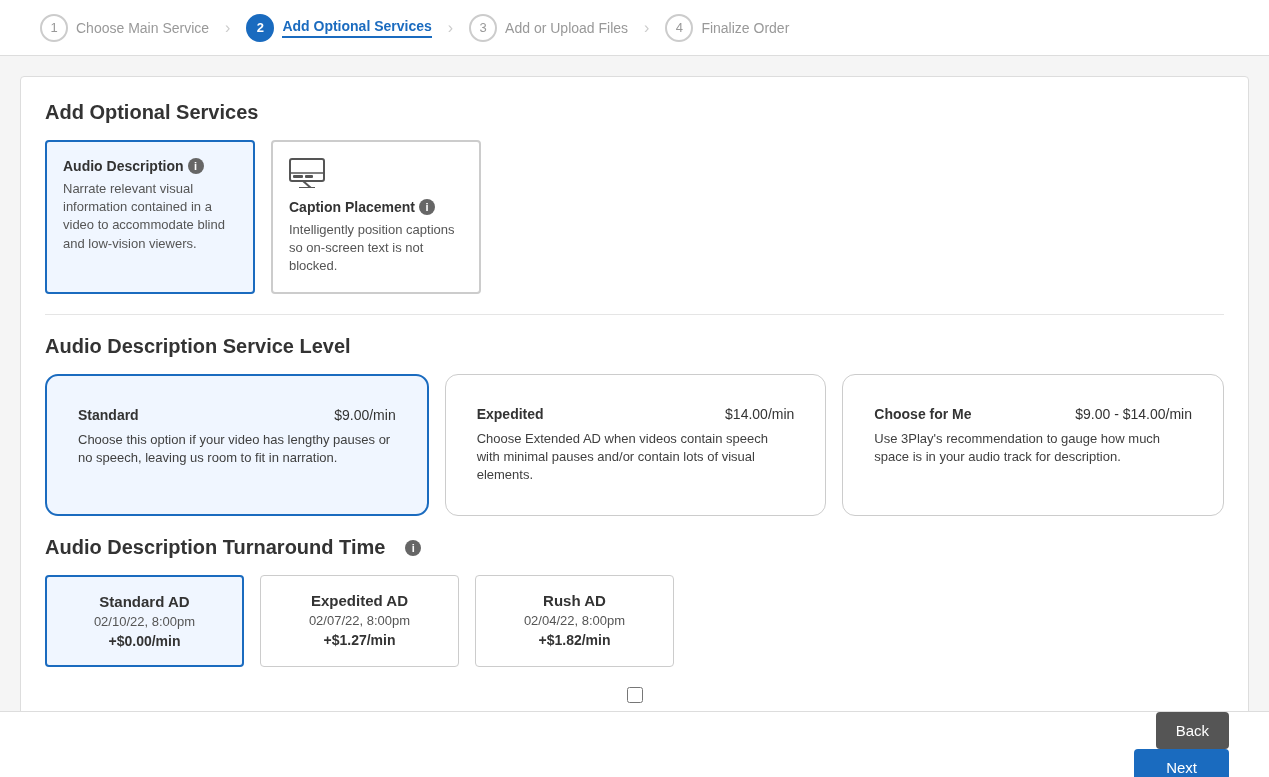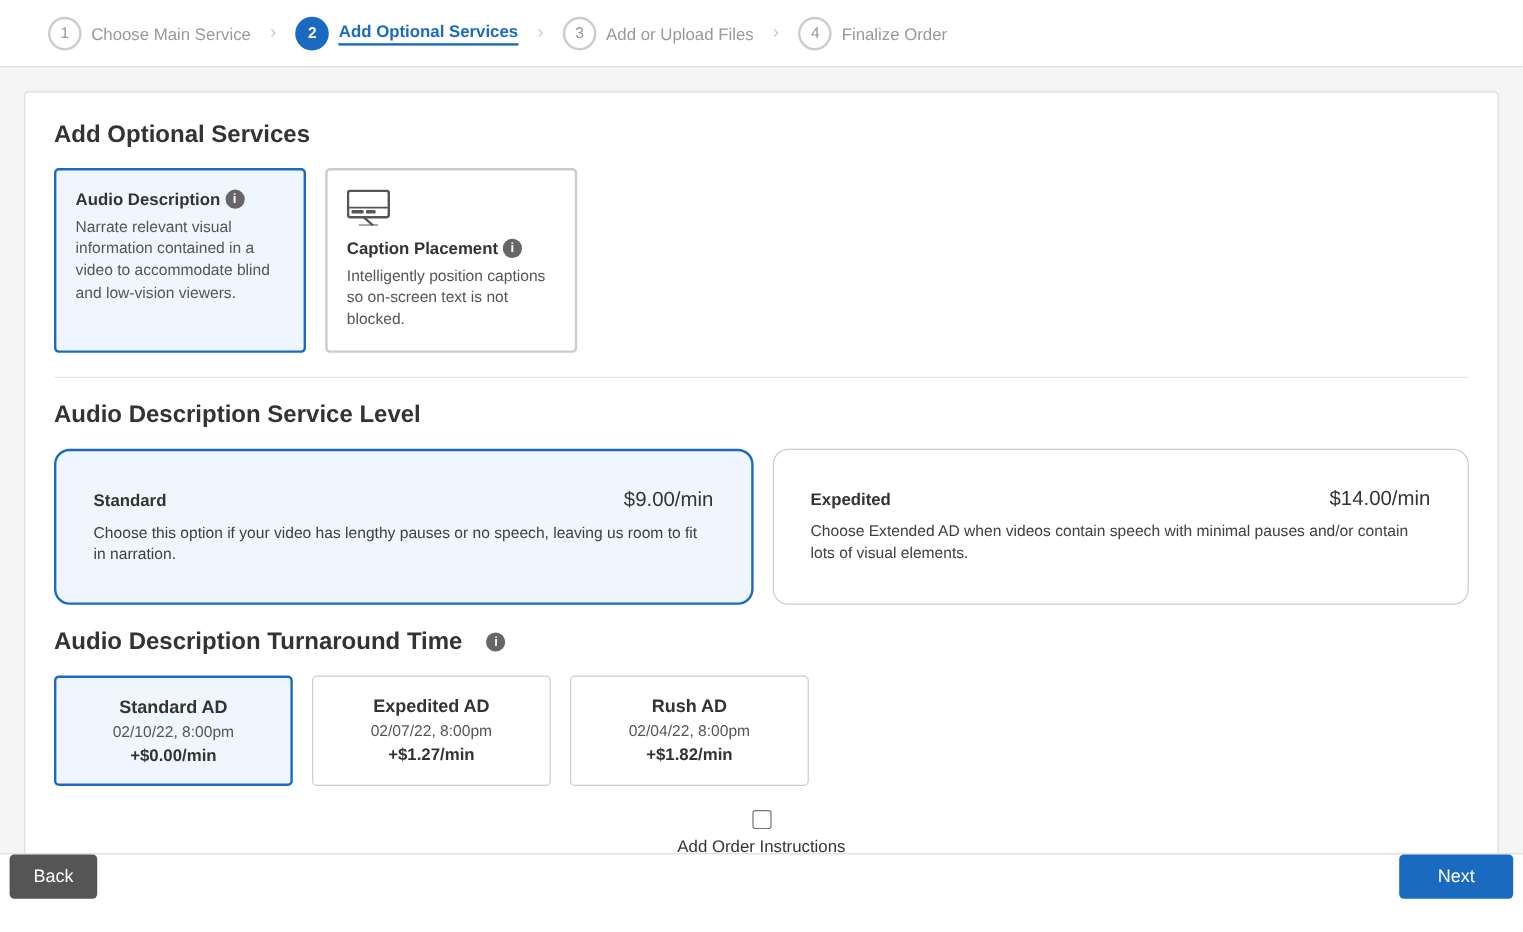--- a/index.html
+++ b/index.html
@@ -161,21 +161,21 @@
       display: flex;
       justify-content: space-between;
       align-items: center;
       margin-bottom: 8px;
     }
     .level-card-name {
       font-weight: 600;
       font-size: 14px;
     }
     .level-card-price {
-      font-size: 17px;
+      font-size: 14px;
       color: #333;
     }
     .level-card-desc {
       font-size: 13px;
       color: #404040;
       line-height: 1.4;
     }
 
     
     .turnaround-section {
@@ -245,23 +245,24 @@
     
     .footer-bar {
       position: fixed;
       bottom: 0;
       left: 0;
       right: 0;
       height: 66px;
       background: #fff;
       border-top: 1px solid #ddd;
       display: flex;
-      align-items: flex-start;
+      align-items: flex-end;
       justify-content: space-between;
-      padding: 0 8px;
+      padding: 0 40px;
+      flex-direction: column;
     }
     .btn-back {
       background: #555;
       color: #fff;
       border: none;
       border-radius: 4px;
       padding: 10px 20px;
       font-size: 15px;
       cursor: pointer;
     }
@@ -366,20 +367,27 @@
         </div>
 
         <div class="level-card">
           <div class="level-card-header">
             <span class="level-card-name">Expedited</span>
             <span class="level-card-price">$14.00/min</span>
           </div>
           <div class="level-card-desc">Choose Extended AD when videos contain speech with minimal pauses and/or contain lots of visual elements.</div>
         </div>
 
+        <div class="level-card">
+          <div class="level-card-header">
+            <span class="level-card-name">Choose for Me</span>
+            <span class="level-card-price">$9.00 - $14.00/min</span>
+          </div>
+          <div class="level-card-desc">Use 3Play's recommendation to gauge how much space is in your audio track for description.</div>
+        </div>
 
       </div>
     </div>
 
     <div class="turnaround-section">
       <div class="turnaround-title">
         <span>Audio Description Turnaround Time</span>
         <span class="info-icon">i</span>
       </div>
       <div class="turnaround-cards">

